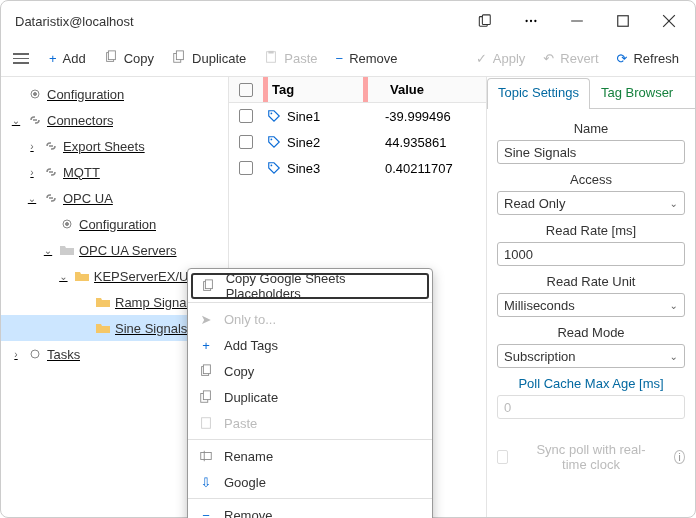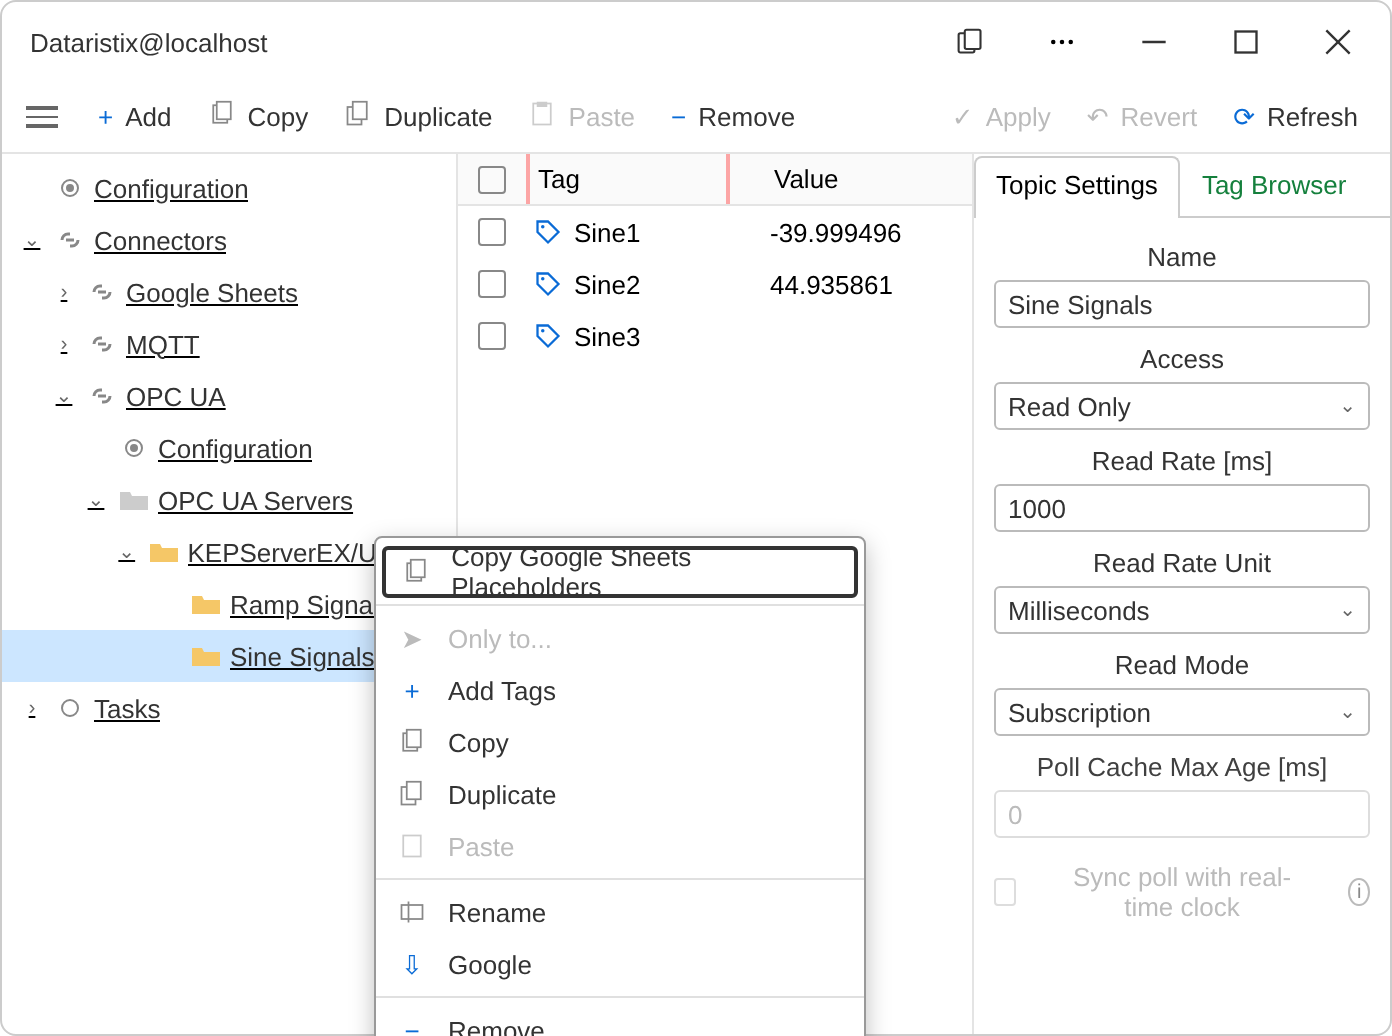--- a/index.html
+++ b/index.html
@@ -25,33 +25,33 @@
 .tree-icon { width: 16px; height: 16px; margin: 0 4px; flex-shrink: 0; display:flex; align-items:center; justify-content:center;}
 .tree-label { color: #333; overflow: hidden; text-overflow: ellipsis; }
 .more-dots { margin-left: auto; width: 20px; text-align: center; color: #555; }
 .center { flex: 1; border-right: 1px solid #e4e4e4; position: relative; }
 .tag-table { width: 100%; }
 .tag-head, .tag-row { display: flex; align-items: center; height: 26px; }
 .tag-head { border-bottom: 1px solid #e4e4e4; background: #fafafa; }
 .col-chk { width: 34px; display: flex; justify-content: center; }
 .col-tag { width: 100px; display:flex; align-items:center; gap:6px; padding-left:4px;}
 .col-val { flex: 1; padding-left: 22px; }
-.tag-head .col-tag, .tag-head .col-val { border-left: 2px solid #fca5a5; height: 100%; display:flex; align-items:center; }
+.tag-head .col-tag, .tag-head .col-val { border-left: 5px solid #fca5a5; height: 100%; display:flex; align-items:center;font-weight:bold; }
 .chk { width: 14px; height: 14px; border: 1px solid #888; border-radius: 2px; }
 .props { width: 208px; padding: 0; }
 .tabbar { display: flex; border-bottom: 1px solid #ccc; height: 32px; }
 .tab { padding: 6px 10px 4px; color: #15803d; border: 1px solid transparent; border-bottom: none; position: relative; top: 1px; }
-.tab.active { color: #000000; border-color: #ccc; background: #fff; border-radius: 4px 4px 0 0; }
+.tab.active { color: #0369a1; border-color: #ccc; background: #fff; border-radius: 4px 4px 0 0; }
 .prop-body { padding: 8px 10px; display: flex; flex-direction: column; gap: 4px; text-align: center; }
 .prop-label { color: #333; margin-top: 4px; }
-.prop-label.disabled { color: #404040; }
+.prop-label.disabled { color: #0369a1; }
 .prop-input, .prop-select { height: 24px; border: 1px solid #bbb; border-radius: 3px; padding: 0 6px; display: flex; align-items: center; justify-content: space-between; color: #333; background:#fff;}
 .prop-input.disabled { color: #bbb; border-color: #ddd; }
 .sel-chev { font-size: 10px; color: #666; }
-.sync-row { display: flex; align-items: center; gap: 22px; color: #bbb; margin-top: 8px; }
+.sync-row { display: flex; align-items: center; gap: 22px; color: #bbb; margin-top: 19px; }
 .ctx-menu { position: absolute; top: 268px; left: 187px; width: 246px; background: #fff; border: 1px solid #999; border-radius: 4px; box-shadow: 0 4px 12px rgba(0,0,0,0.25); padding: 4px 0; z-index: 10; }
 .ctx-item { display: flex; align-items: center; gap: 10px; height: 26px; padding: 0 10px; color: #333; }
 .ctx-item.disabled { color: #bbb; }
 .ctx-item.hl { border: 2px solid #333; border-radius: 3px; margin: 0 3px; padding: 0 7px; height: 26px; }
 .ctx-sep { height: 1px; background: #e0e0e0; margin: 3px 0; }
 .ctx-icon { width: 16px; display:flex; justify-content:center; }
 .folder-y { fill: #f5c767; }
 .folder-g { fill: #ccc; }
 .gear { stroke: #888; fill: none; }
 .link-ic { stroke: #888; fill: none; }
@@ -167,21 +167,21 @@
         </span>
         <span class="tree-label">Connectors</span>
       </div>
     <div class="tree-row" style="padding-left:24px">
         <span class="chev">›</span>
         <span class="tree-icon">
           <svg viewBox="0 0 16 16" class="link-ic">
             <path d="M4 8a3 3 0 013-3h1M12 8a3 3 0 01-3 3h-1M6 8h4" stroke-width="1.5"></path>
           </svg>
         </span>
-        <span class="tree-label">Google Sheets</span>
+        <span class="tree-label">Export Sheets</span>
       </div>
     <div class="tree-row" style="padding-left:24px">
         <span class="chev">›</span>
         <span class="tree-icon">
           <svg viewBox="0 0 16 16" class="link-ic">
             <path d="M4 8a3 3 0 013-3h1M12 8a3 3 0 01-3 3h-1M6 8h4" stroke-width="1.5"></path>
           </svg>
         </span>
         <span class="tree-label">MQTT</span>
       </div>
@@ -291,20 +291,21 @@
         <div class="col-chk">
             <div class="chk"></div>
           </div>
         <div class="col-tag">
             <svg class="icon-sm" viewBox="0 0 16 16">
               <path d="M2 2h6l6 6-6 6-6-6z" fill="none" stroke="#0a6bd6" stroke-width="1.3"></path>
               <circle cx="5" cy="5" r="1" fill="#0a6bd6"></circle>
             </svg>
             <span>Sine3</span>
           </div>
+        <div class="col-val">0.40211707</div>
       </div>
     </div>
   </div>
 
   <div class="props">
     <div class="tabbar">
       <div class="tab active">Topic Settings</div>
       <div class="tab">Tag Browser</div>
     </div>
     <div class="prop-body">

